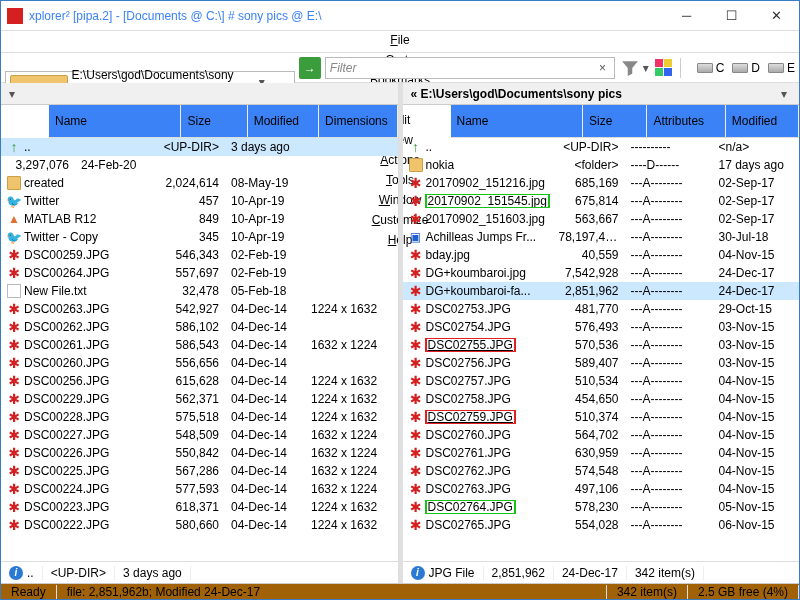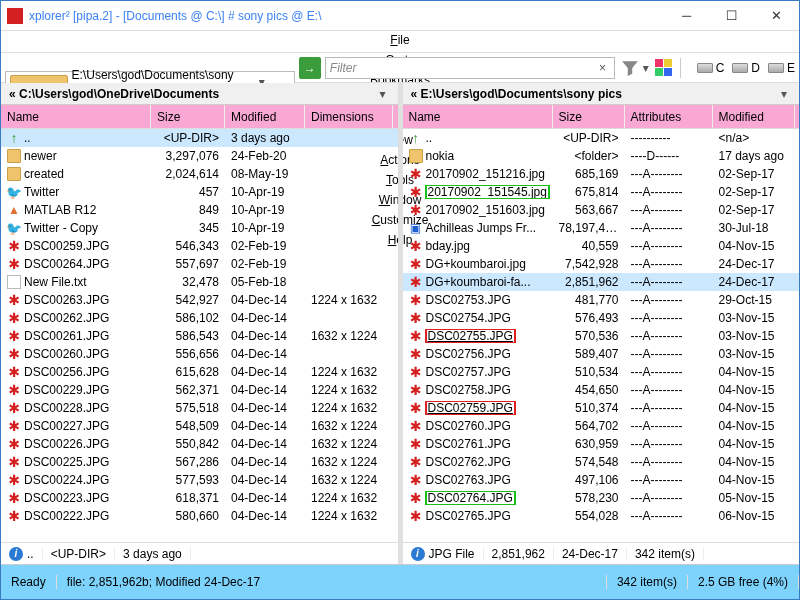--- a/index.html
+++ b/index.html
@@ -26,39 +26,39 @@
 .addressbar .viewicons .vi.r { background:#e36; } .addressbar .viewicons .vi.g { background:#3c6; } .addressbar .viewicons .vi.b { background:#36e; } .addressbar .viewicons .vi.y { background:#ec3; }
 .addressbar .drives { display: flex; gap: 8px; margin-left: 8px; align-items:center;}
 .addressbar .drive { display: flex; align-items: center; gap: 3px; }
 .addressbar .drive .dicon { width: 16px; height: 10px; background: linear-gradient(#ddd,#aaa); border:1px solid #888; border-radius:1px; }
 .panels { flex: 1; display: flex; overflow: hidden; }
 .panel { flex: 1; display: flex; flex-direction: column; overflow: hidden; border-right: 1px solid #ddd; }
 .panel:last-child { border-right: none; }
 .panel-header { height: 22px; background: #f0f0f0; display: flex; align-items: center; padding: 0 4px; gap: 4px; border-bottom: 1px solid #ccc; }
 .panel-header .navbtn { width: 14px; color:#555; }
 .panel-header .ph-text { font-weight: bold; flex: 1; }
-.colheader { height: 24px; display: flex; border-bottom: 1px solid #ddd; background: #f9a8d4; }
+.colheader { height: 33px; display: flex; border-bottom: 1px solid #ddd; background: #3b82f6; margin-left: 48px; }
 .colheader .col { padding: 3px 6px; border-right: 1px solid #eee; display:flex; align-items:center; }
 .filelist { flex: 1; overflow-y: auto; overflow-x: hidden; }
 .row { height: 18px; display: flex; align-items: center; white-space: nowrap; }
 .row.sel { background: #cce8ff; }
 .row .cell { padding: 0 6px; overflow: hidden; text-overflow: ellipsis; }
 .row .namecell { display: flex; align-items: center; gap: 3px; }
 .row .namecell .ficon { width: 14px; height: 14px; flex-shrink: 0; display:inline-flex; align-items:center; justify-content:center; }
 .ficon.folder { background: #f0c36d; border:1px solid #c9a048; border-radius:1px; width:14px; height:11px; }
 .ficon.up { color: #3a9c3a; font-weight:bold; font-size:14px; line-height:10px; }
 .ficon.jpg { color: #d42020; font-size:14px; }
 .ficon.txt { background:#fff; border:1px solid #bbb; width:11px;height:13px; }
 .ficon.twitter { color:#1da1f2; font-size:13px; }
 .ficon.video { color:#2060d0; font-size:12px;}
 .ficon.matlab { color:#e07030; font-size:12px;}
 .panel-status { height: 22px; border-top: 1px solid #ddd; display: flex; align-items: center; background: #fff; }
 .panel-status .scell { padding: 0 8px; border-right: 1px solid #eee; }
 .panel-status .info-icon { width:14px;height:14px; background:#2a7ad4; border-radius:50%; color:#fff; display:inline-flex; align-items:center; justify-content:center; font-size:10px; font-weight:bold; font-style:italic; margin-right:4px; }
-.statusbar { height: 35px; border-top: 1px solid #ccc; display: flex; align-items: center; background: #7dd3fc; }
+.statusbar { height: 16px; border-top: 1px solid #ccc; display: flex; align-items: center; background: #a16207; }
 .statusbar .scell { padding: 0 10px; border-right: 1px solid #ddd; }
 .statusbar .scell:first-child { flex:0 0 auto; }
 .box-green { outline: 2px solid #18c018; outline-offset:-1px; }
 .box-red { outline: 2px solid #e02020; outline-offset:-1px;text-decoration:underline; }
 
 .left .col.name,.left .cell.name{ width:150px; }
 .left .col.size,.left .cell.size{ width:74px; text-align:right; }
 .left .col.mod,.left .cell.mod{ width:80px; }
 .left .col.dim,.left .cell.dim{ width:88px; }
 
@@ -136,44 +136,39 @@
         <span class="dicon"></span>
         <span>E</span>
       </div>
     </div>
 </div>
 
 <div class="panels">
   <div class="panel left">
     <div class="panel-header">
       <span class="folder-icon"></span>
-      <span class="ph-text">« C:\Users\god\OneDrive\Documents</span>
       <span class="navbtn">▾</span>
     </div>
     <div class="colheader" id="left-cols">
         <div class="col name">Name</div>
         <div class="col size">Size</div>
         <div class="col mod">Modified</div>
         <div class="col dim">Dimensions</div>
       </div>
     <div class="filelist" id="left-rows">
         <div class="row sel">
           <div class="cell name namecell">
             <span class="ficon up">↑</span>
             <span>..</span>
           </div>
           <div class="cell size">&lt;UP-DIR&gt;</div>
           <div class="cell mod">3 days ago</div>
           <div class="cell dim"></div>
         </div>
         <div class="row">
-          <div class="cell name namecell">
-            <span class="ficon folder"></span>
-            <span>newer</span>
-          </div>
           <div class="cell size">3,297,076</div>
           <div class="cell mod">24-Feb-20</div>
           <div class="cell dim"></div>
         </div>
         <div class="row">
           <div class="cell name namecell">
             <span class="ficon folder"></span>
             <span>created</span>
           </div>
           <div class="cell size">2,024,614</div>

